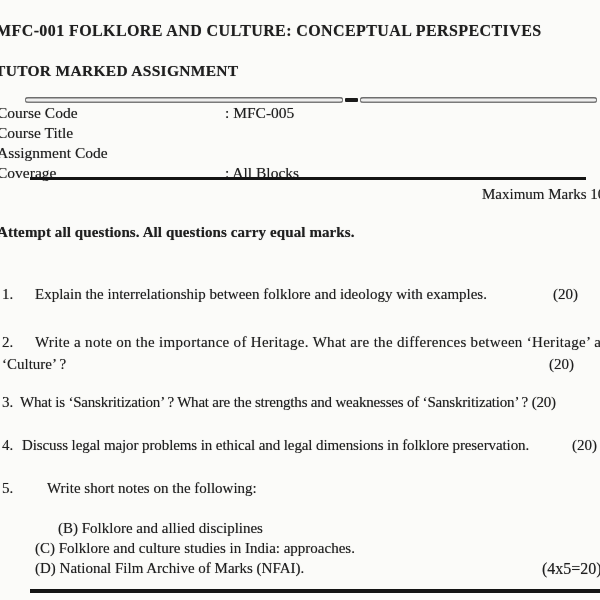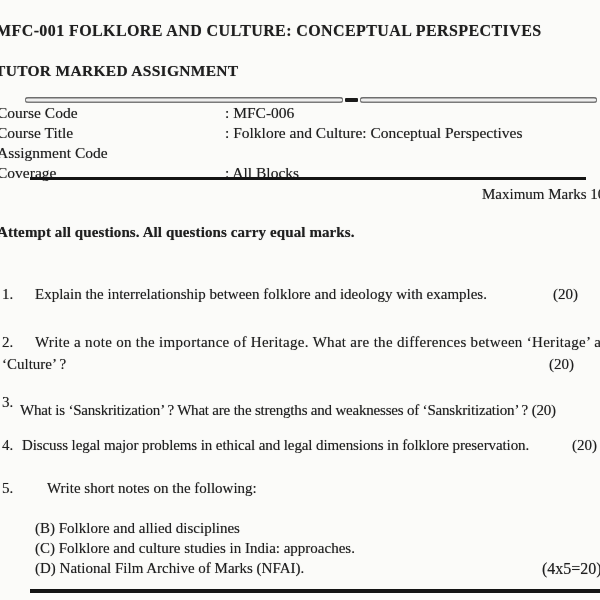--- a/index.html
+++ b/index.html
@@ -59,49 +59,48 @@
   }
 
   .qline { position: absolute; left: 0; width: 640px; font-size: 15px; }
   .qline .qnum   { position: absolute; left: 2px; white-space: nowrap; }
   .qline .qtext  { position: absolute; white-space: nowrap; }
   .qline .qmarks { position: absolute; white-space: nowrap; }
 
   .q1  { top: 286px; } .q1 .qtext { left: 35px; } .q1 .qmarks { left: 553px; }
   .q2a { top: 334px; } .q2a .qtext { left: 35px; letter-spacing: 0.3px; }
   .q2b { top: 356px; } .q2b .qtext { left: 2px; } .q2b .qmarks { left: 549px; }
-  .q3  { top: 394px; } .q3 .qtext { left: 20px; letter-spacing: -0.2px; margin-top: 8px; }
+  .q3  { top: 394px; } .q3 .qtext { left: 20px; letter-spacing: -0.2px; }
   .q4  { top: 437px; } .q4 .qtext { left: 22px; letter-spacing: -0.1px; } .q4 .qmarks { left: 572px; }
   .q5  { top: 480px; } .q5 .qtext { left: 35px; margin-left: 12px; }
   .sub { position: absolute; left: 35px; font-size: 15px; white-space: nowrap; }
-  .sA { top: 500px; } .sB { top: 520px; } .sC { top: 540px; text-align: center; } .sD { top: 560px; }
+  .sA { top: 500px; } .sB { top: 520px; margin-left: 23px; } .sC { top: 540px; text-align: center; } .sD { top: 560px; }
   .q5marks { top: 560px; left: 542px; font-size: 16px; }
 </style>
 </head>
 <body>
 
 <div class="page">
 
   <div class="abs title">MFC-001 FOLKLORE AND CULTURE: CONCEPTUAL PERSPECTIVES</div>
 
   <div class="abs subtitle">TUTOR MARKED ASSIGNMENT</div>
 
   <div class="abs deco">
     <span class="seg seg1"></span>
     <span class="nub"></span>
     <span class="seg seg2"></span>
   </div>
 
   <div class="info-row r1">
     <span class="label">Course Code</span>
-    <span class="value">: MFC-006</span>
+    <span class="value">: MFC-005</span>
   </div>
   <div class="info-row r2">
     <span class="label">Course Title</span>
-    <span class="value">: Folklore and Culture: Conceptual Perspectives</span>
   </div>
   <div class="info-row r3">
     <span class="label">Assignment Code</span>
   </div>
   <div class="info-row r4">
     <span class="label">Coverage</span>
     <span class="value">: All Blocks</span>
   </div>
 
   <div class="rule thick"></div>

